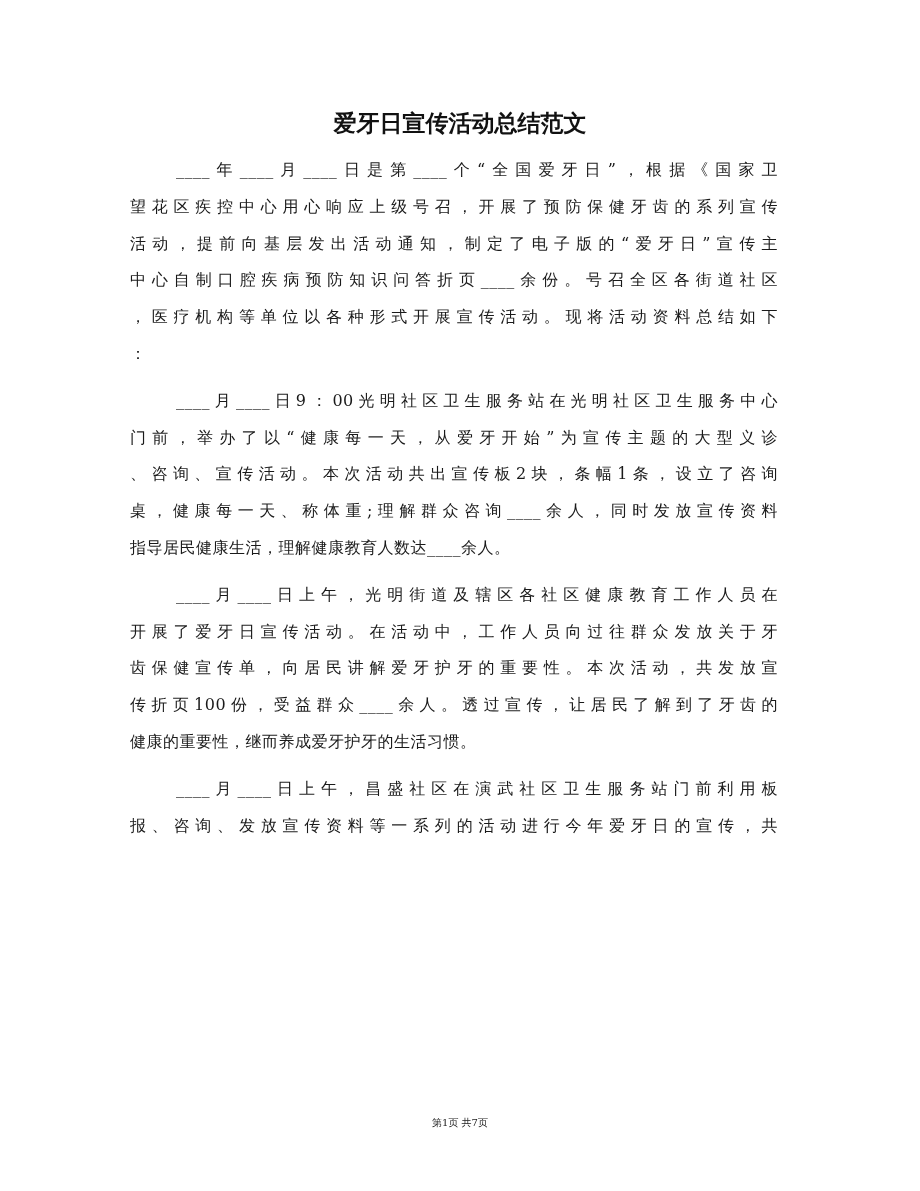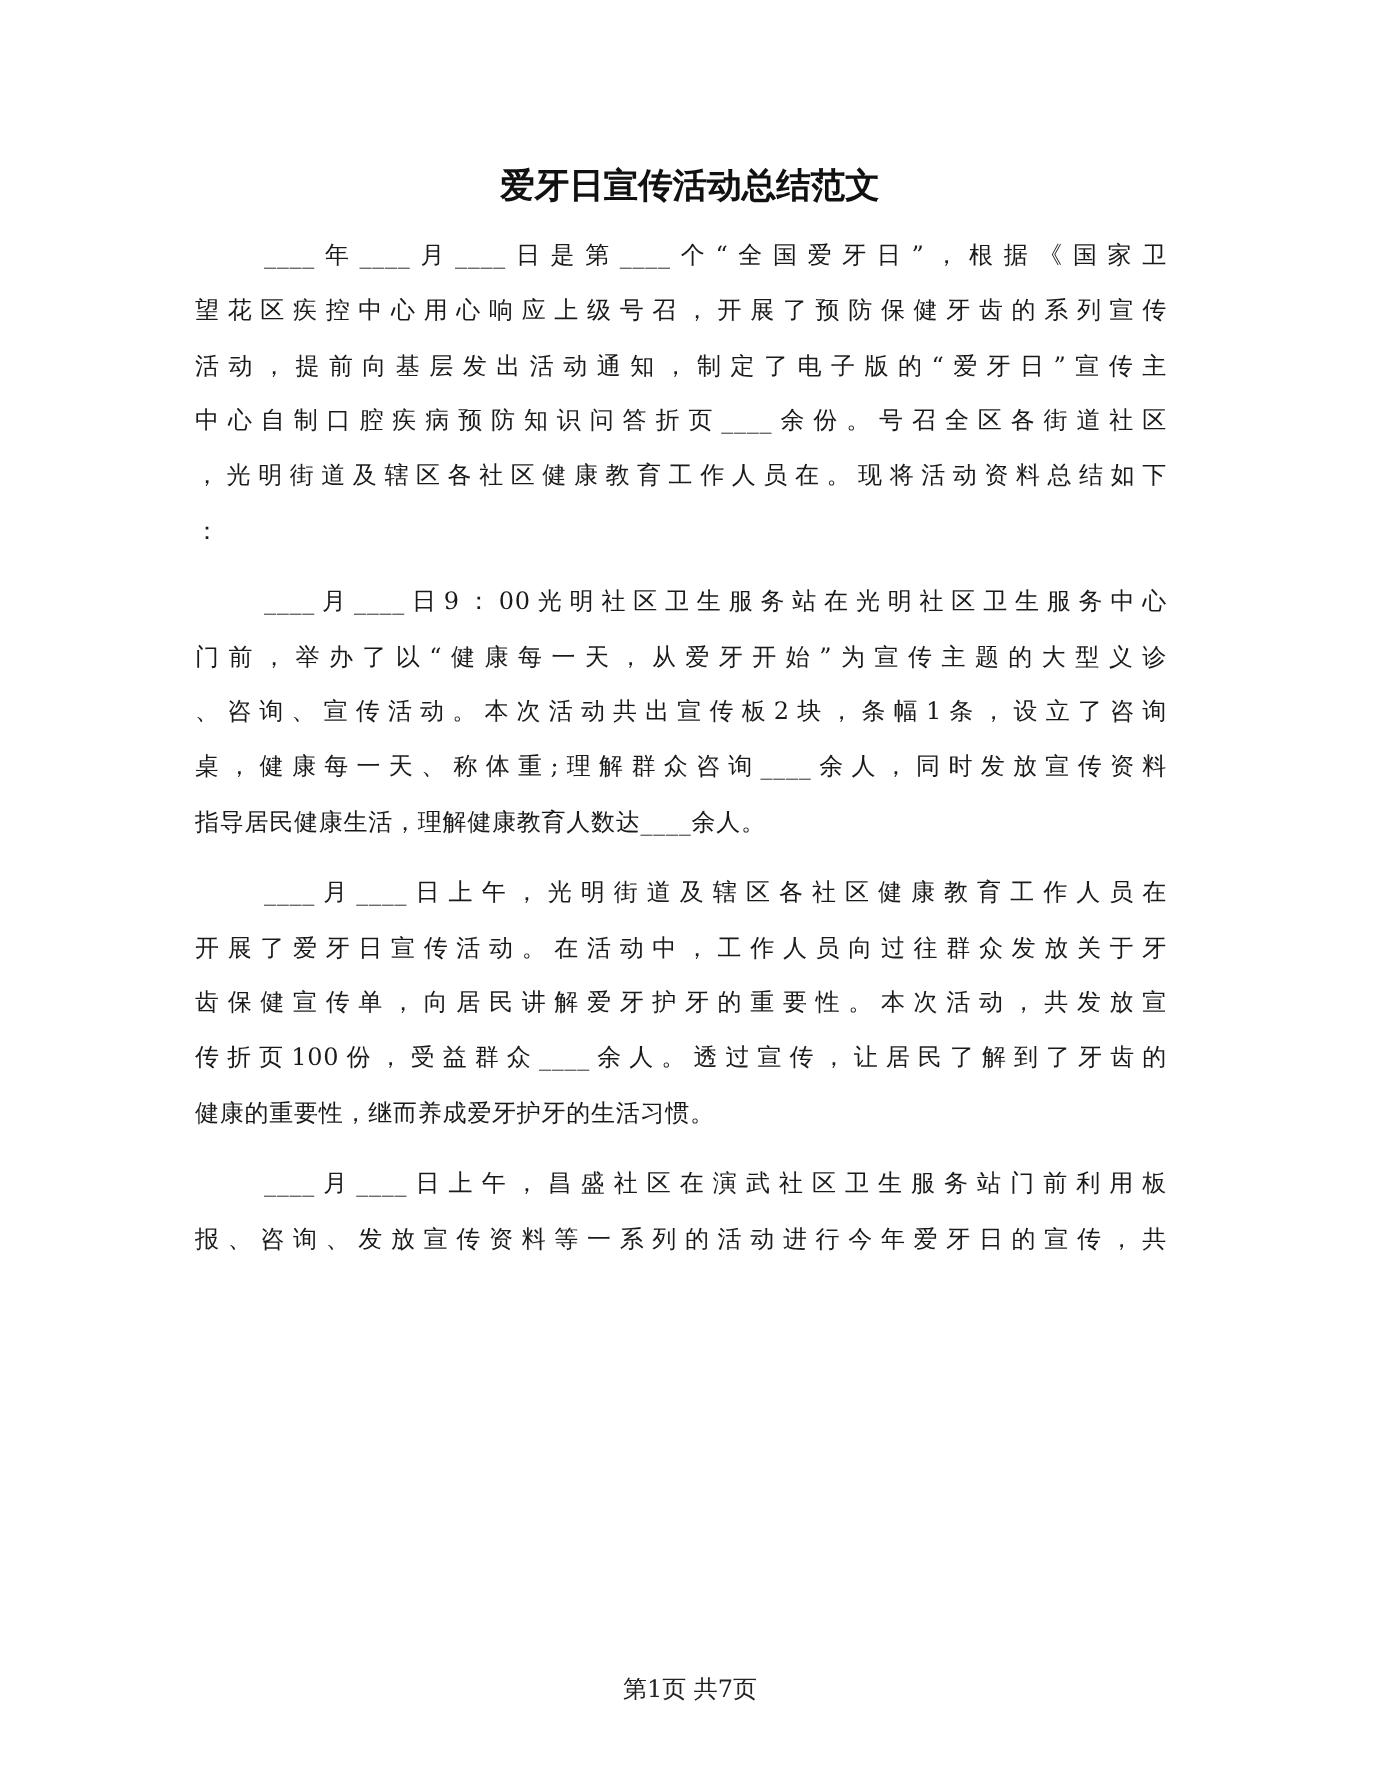--- a/index.html
+++ b/index.html
@@ -9,35 +9,35 @@
   .title { position: absolute; top: 108px; left: 0; width: 920px; text-align: center;
            font-family: "DejaVu Sans", "Liberation Sans", sans-serif; font-weight: bold;
            font-size: 23px; letter-spacing: 0px; color: #111; }
   .body { position: absolute; left: 130px; top: 152px; width: 648px; }
   .line { height: 36.8px; line-height: 36.8px; font-size: 16px; white-space: nowrap;
           text-align: justify; text-align-last: justify; letter-spacing: 0.5px; }
   .line.last { text-align-last: left; }
   .line.indent { padding-left: 46px; }
   .gap { height: 10px; }
   .footer { position: absolute; top: 1116px; left: 0; width: 920px; text-align: center;
-            font-size: 16px; color: #222; }
+            font-size: 10px; color: #222; }
 </style>
 </head>
 <body>
 
 <div class="page">
   <div class="title">爱牙日宣传活动总结范文</div>
 
   <div class="body">
     <div>
       <div class="line indent">____年____月____日是第____个“全国爱牙日”，根据《国家卫</div>
       <div class="line">望花区疾控中心用心响应上级号召，开展了预防保健牙齿的系列宣传</div>
       <div class="line">活动，提前向基层发出活动通知，制定了电子版的“爱牙日”宣传主</div>
       <div class="line">中心自制口腔疾病预防知识问答折页____余份。号召全区各街道社区</div>
-      <div class="line">，光明街道及辖区各社区健康教育工作人员在。现将活动资料总结如下</div>
+      <div class="line">，医疗机构等单位以各种形式开展宣传活动。现将活动资料总结如下</div>
       <div class="line last">：</div>
     </div>
     <div class="gap"></div>
     <div>
       <div class="line indent">____月____日9：00光明社区卫生服务站在光明社区卫生服务中心</div>
       <div class="line">门前，举办了以“健康每一天，从爱牙开始”为宣传主题的大型义诊</div>
       <div class="line">、咨询、宣传活动。本次活动共出宣传板2块，条幅1条，设立了咨询</div>
       <div class="line">桌，健康每一天、称体重;理解群众咨询____余人，同时发放宣传资料</div>
       <div class="line last">指导居民健康生活，理解健康教育人数达____余人。</div>
     </div>

